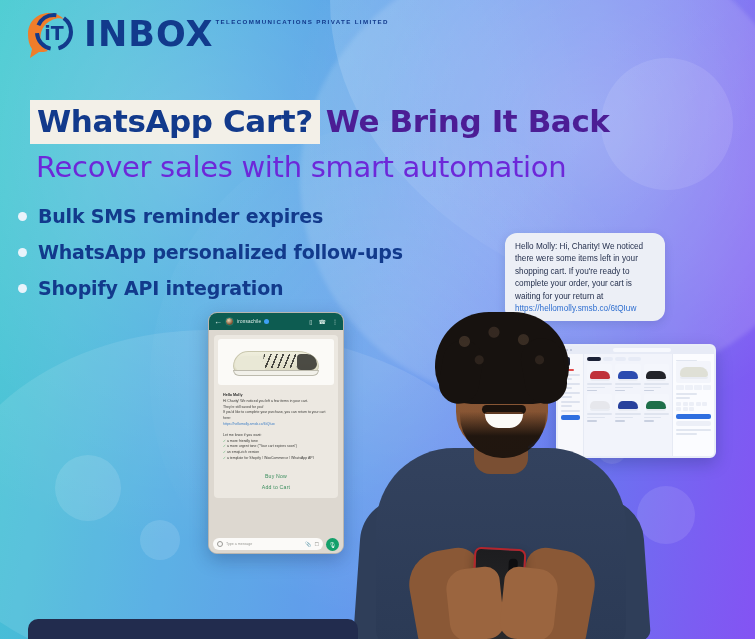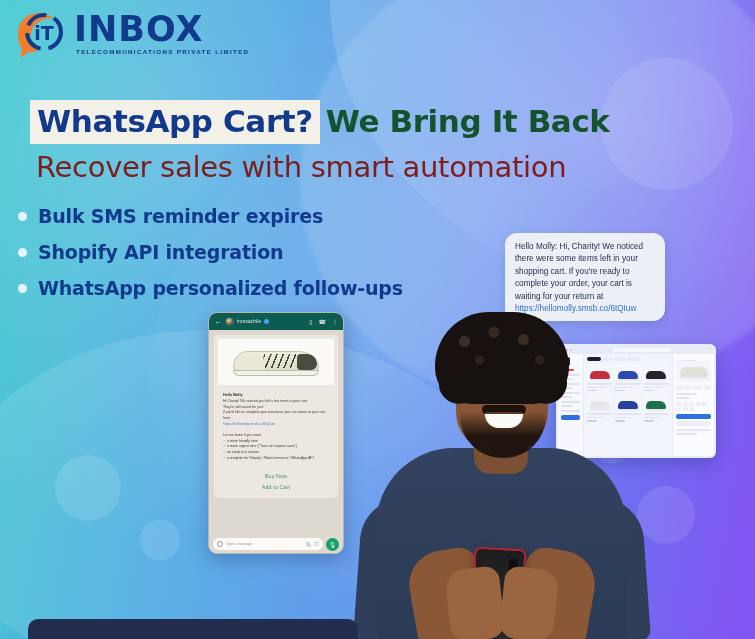--- a/index.html
+++ b/index.html
@@ -58,23 +58,23 @@
   .bb2{ left:140px; top:520px; width:40px;  height:40px; }
   .bb3{ right:60px; bottom:95px; width:58px; height:58px; background:rgba(255,255,255,.10); }
   .bb4{ right:128px; bottom:175px; width:30px; height:30px; background:rgba(255,255,255,.10); }
 
   .bottom-bar{
     position:absolute; left:28px; bottom:-14px; width:330px; height:34px;
     background:#222c4e; border-radius:10px;
   }
 
   
-  .logo{ position:absolute; left:14px; top:8px; display:flex; align-items:center; gap:4px; }
+  .logo{ position:absolute; left:24px; top:8px; display:flex; align-items:center; gap:4px; }
   .logo-mark{ position:relative; width:56px; height:52px; flex:0 0 auto; }
-  .logo-text-wrap{ display:flex; flex-direction:column; line-height:1;justify-content:center; }
+  .logo-text-wrap{ display:flex; flex-direction:row; line-height:1;justify-content:center; }
   .logo-word{
     font-size:35px; font-weight:700; letter-spacing:1px; color:#123a8c;
     font-family:"DejaVu Sans", sans-serif;
   }
   .logo-tag{
     font-size:6.2px; letter-spacing:1.35px; color:#123a8c; font-weight:700;
     margin-top:2px; margin-left:2px;
   }
 
   
@@ -82,26 +82,26 @@
     position:absolute; left:30px; top:100px;
     display:flex; align-items:baseline; gap:6px; white-space:nowrap;
   }
   .hl-hi{
     background:#f3f0e8; color:#123a8c;
     font-size:31px; font-weight:700; letter-spacing:-.4px;
     padding:3px 7px 5px 7px;
     font-family:"DejaVu Sans", sans-serif;
   }
   .hl-rest{
-    color:#14532d; font-size:31px; font-weight:700; letter-spacing:-.4px;
+    color:#4c1d95; font-size:31px; font-weight:700; letter-spacing:-.4px;
     font-family:"DejaVu Sans", sans-serif;
   }
   .subhead{
     position:absolute; left:36px; top:150px;
-    color:#7f1d1d; font-size:29px; font-weight:400; letter-spacing:-.3px;
+    color:#6d28d9; font-size:29px; font-weight:400; letter-spacing:-.3px;
     font-family:"DejaVu Sans", sans-serif;
   }
 
   
   .bullets{ position:absolute; left:18px; top:205px; }
   .bullet{ display:flex; align-items:center; gap:11px; margin-bottom:14px; }
   .dot{ width:9px; height:9px; border-radius:50%; background:#e9f3fb; flex:0 0 auto; }
   .bullet span.txt{
     color:#123a8c; font-size:19px; font-weight:700; letter-spacing:-.2px;
     font-family:"DejaVu Sans", sans-serif;
@@ -366,25 +366,25 @@
   </div>
   <div class="subhead">Recover sales with smart automation</div>
 
   <div class="bullets">
     <div class="bullet">
       <span class="dot"></span>
       <span class="txt">Bulk SMS reminder expires</span>
     </div>
     <div class="bullet">
       <span class="dot"></span>
-      <span class="txt">Shopify API integration</span>
+      <span class="txt">WhatsApp personalized follow-ups</span>
     </div>
     <div class="bullet">
       <span class="dot"></span>
-      <span class="txt">WhatsApp personalized follow-ups</span>
+      <span class="txt">Shopify API integration</span>
     </div>
   </div>
 
   <div class="sms-bubble">
     <p>Hello Molly: Hi, Charity! We noticed there were some items left in your shopping cart. If you're ready to complete your order, your cart is waiting for your return at</p>
     <a class="sms-link">https://hellomolly.smsb.co/6tQIuw</a>
   </div>
 
   <div class="phone">
     <div class="ph-head">

